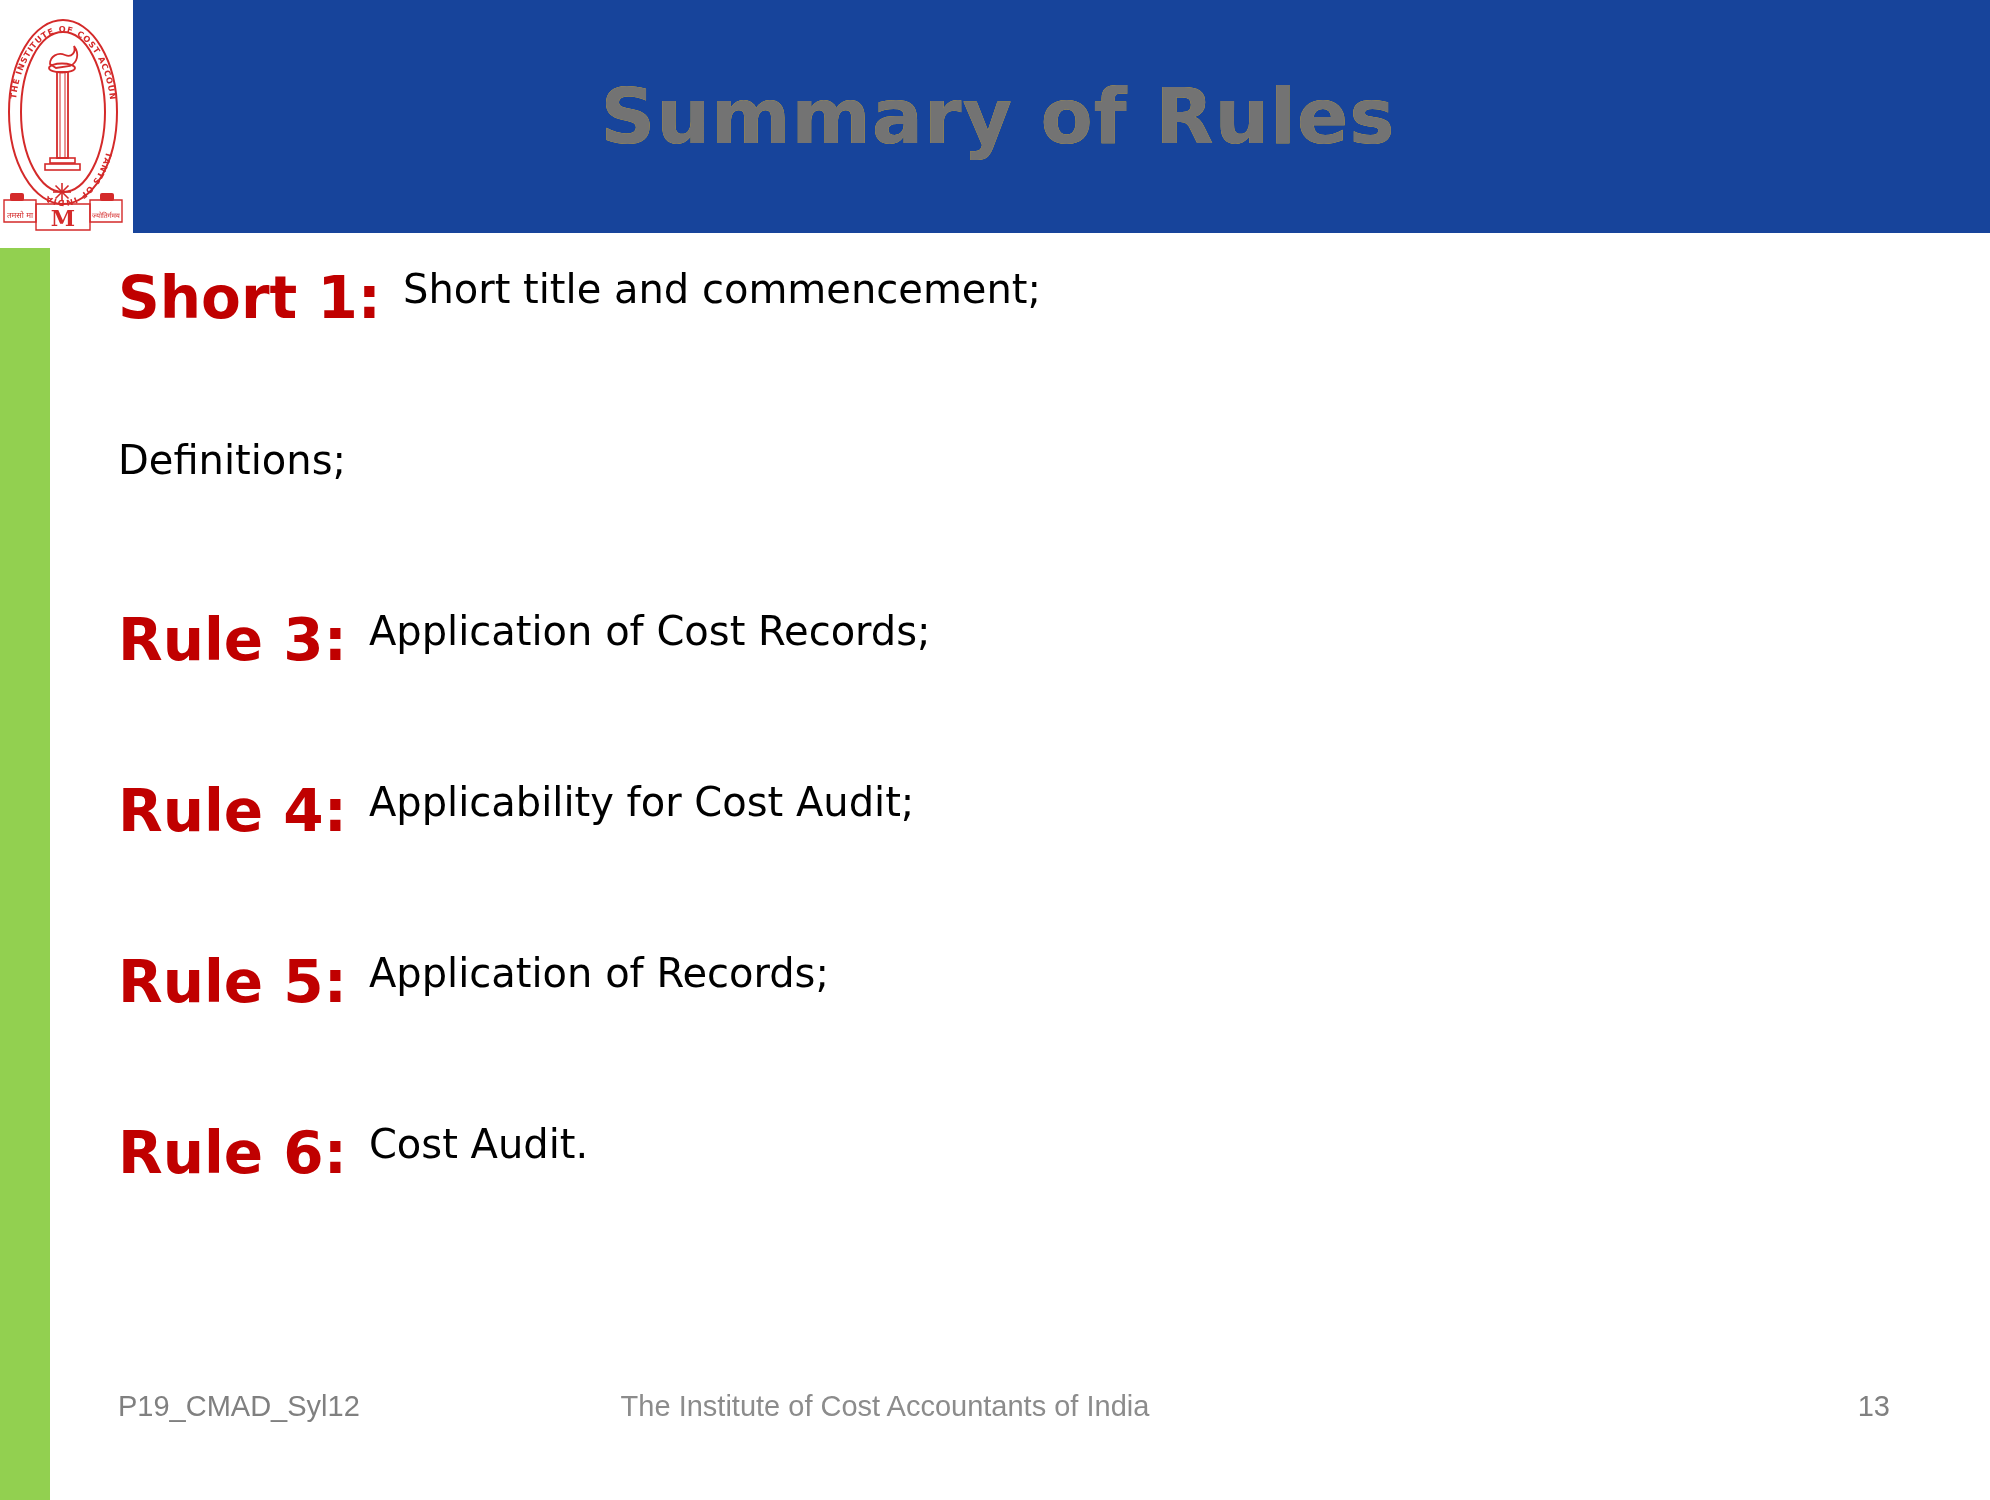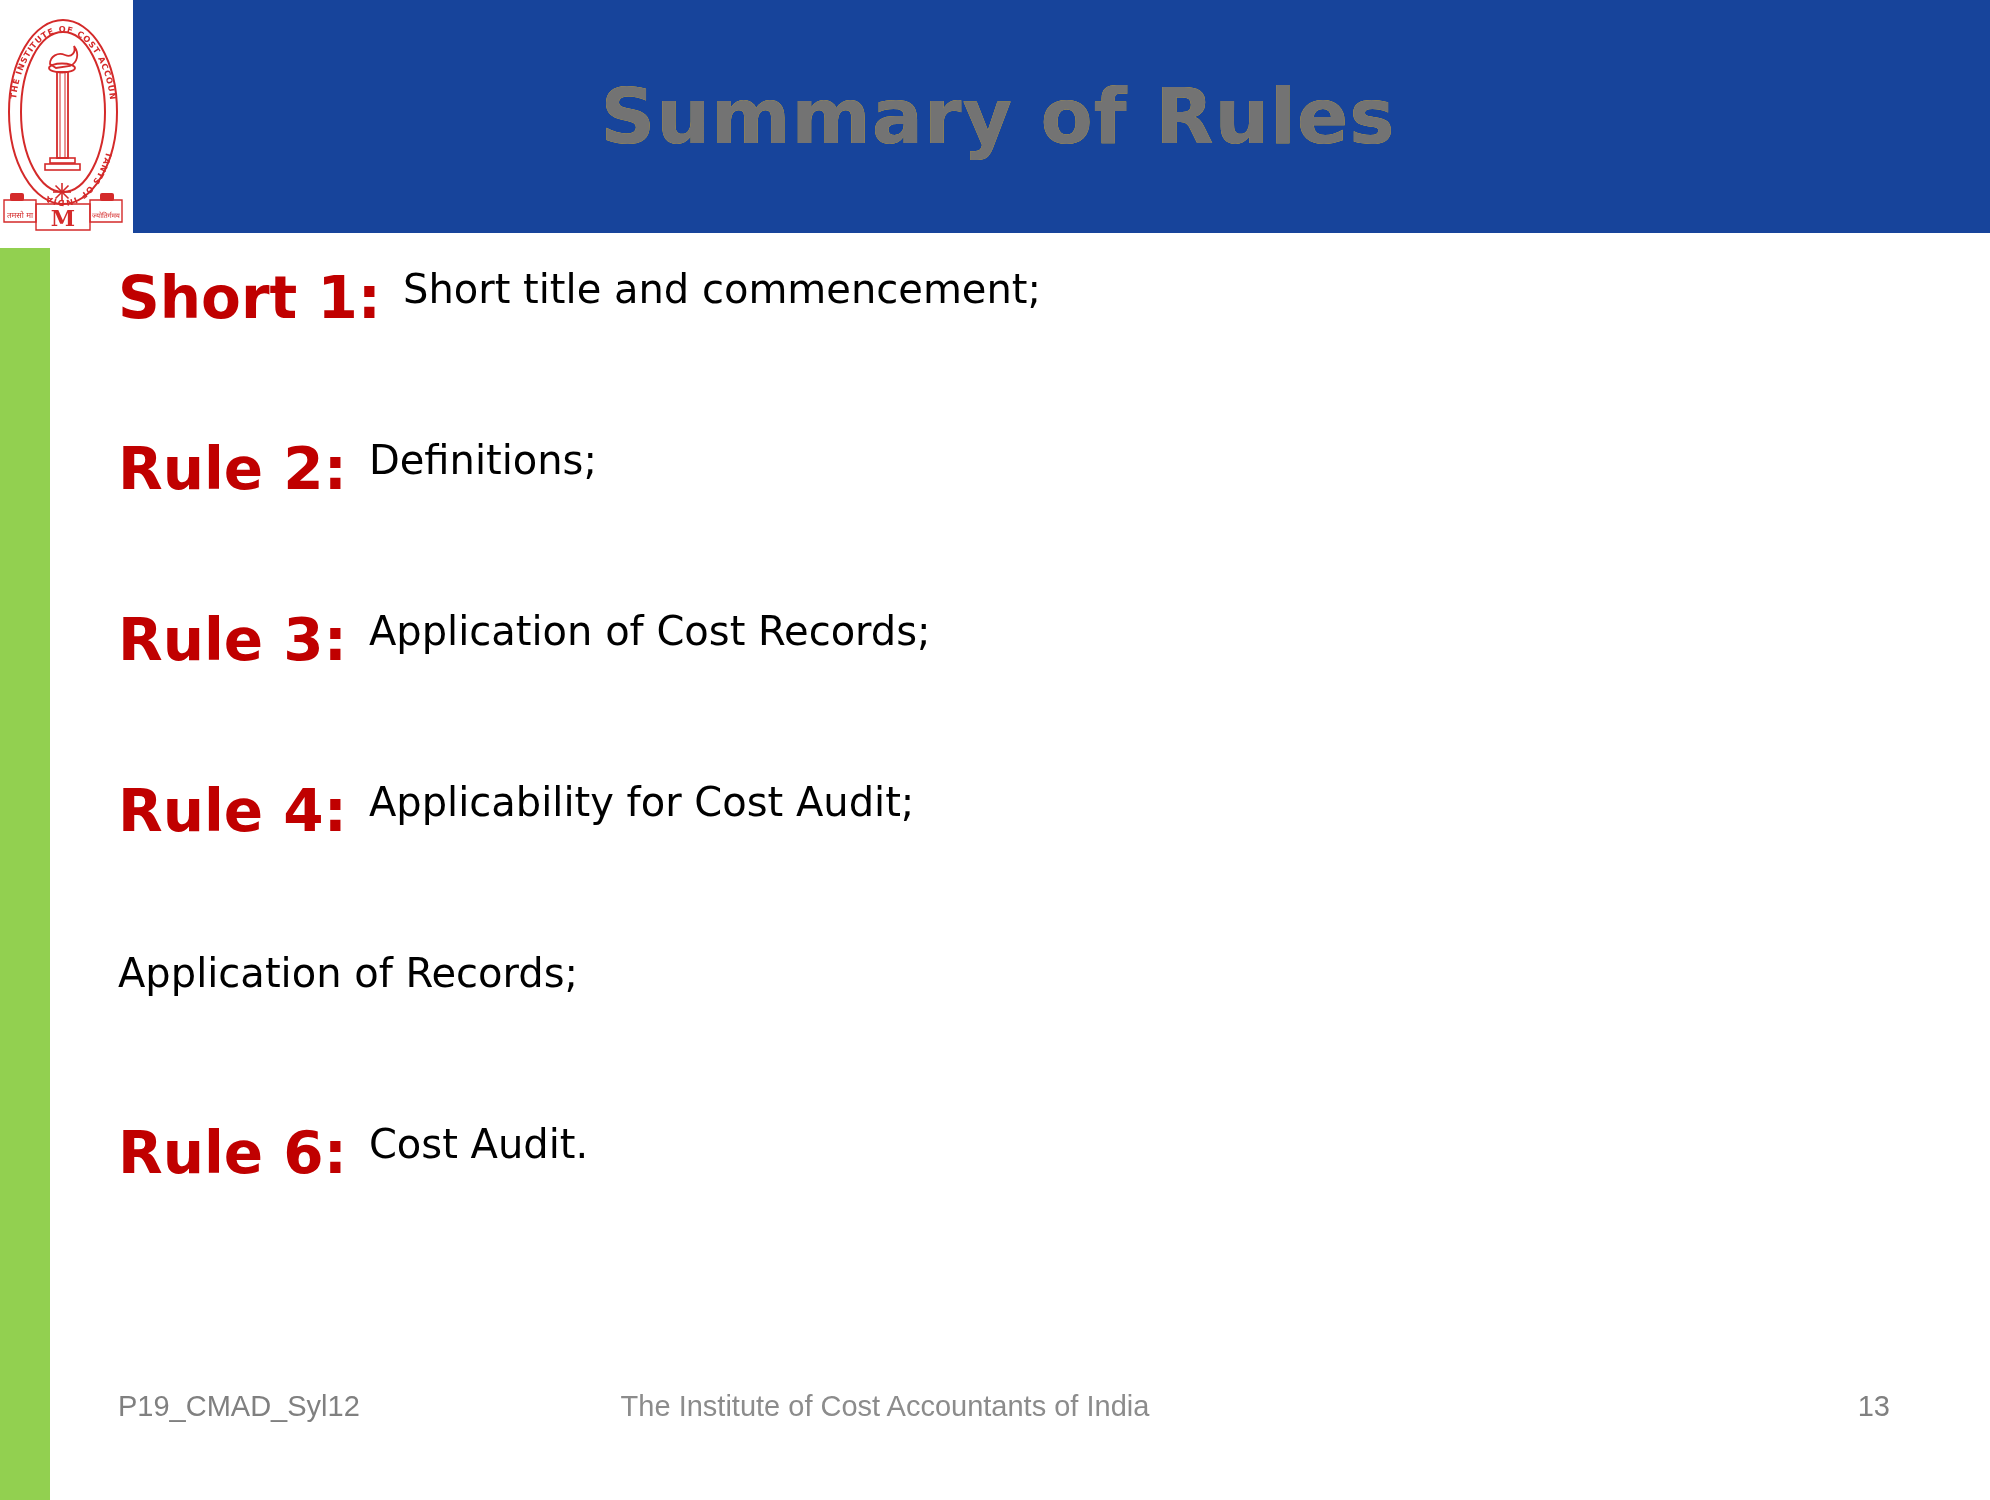--- a/index.html
+++ b/index.html
@@ -192,35 +192,35 @@
   <div class="green-bar"></div>
 
   <div class="body-area">
 
     <div class="rule-line">
       <span class="rule-key">Short 1:</span>
       <span class="rule-desc">Short title and commencement;</span>
     </div>
 
     <div class="rule-line">
-      <span class="rule-key">Rule 2:</span>
       <span class="rule-desc">Definitions;</span>
     </div>
 
     <div class="rule-line">
       <span class="rule-key">Rule 3:</span>
       <span class="rule-desc">Application of Cost Records;</span>
     </div>
 
     <div class="rule-line">
       <span class="rule-key">Rule 4:</span>
       <span class="rule-desc">Applicability for Cost Audit;</span>
     </div>
 
     <div class="rule-line">
+      <span class="rule-key">Rule 5:</span>
       <span class="rule-desc">Application of Records;</span>
     </div>
 
     <div class="rule-line">
       <span class="rule-key">Rule 6:</span>
       <span class="rule-desc">Cost Audit.</span>
     </div>
 
   </div>
 

